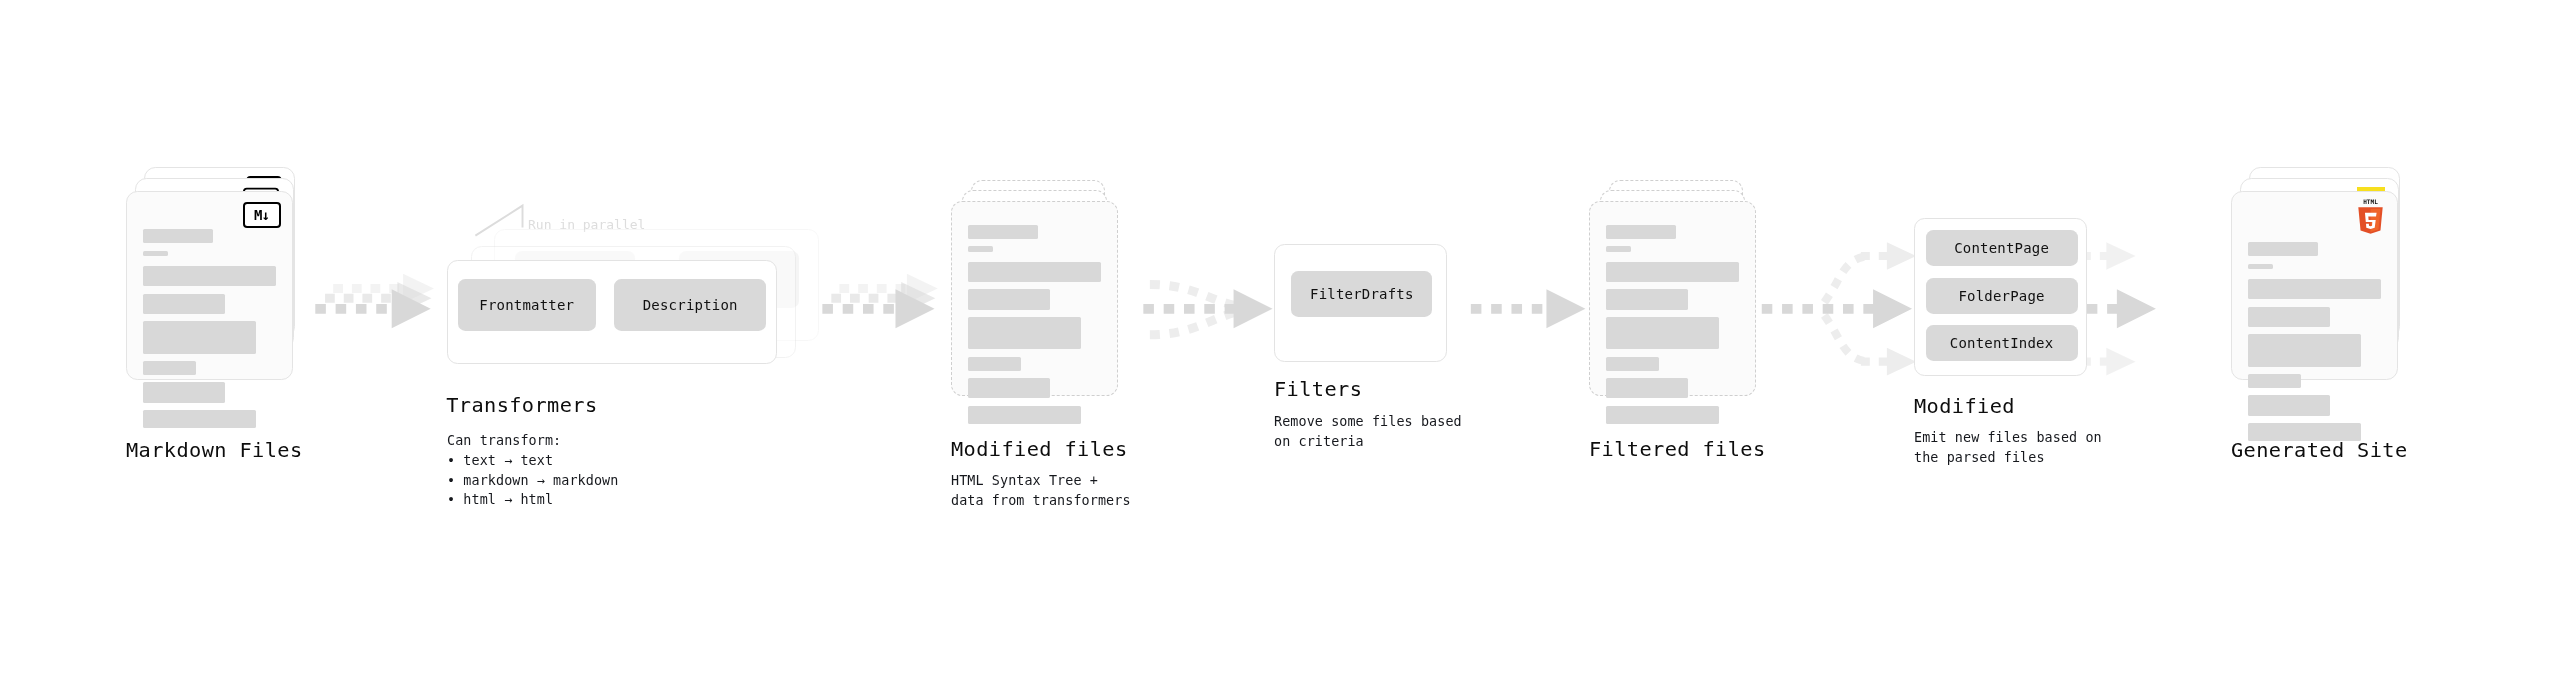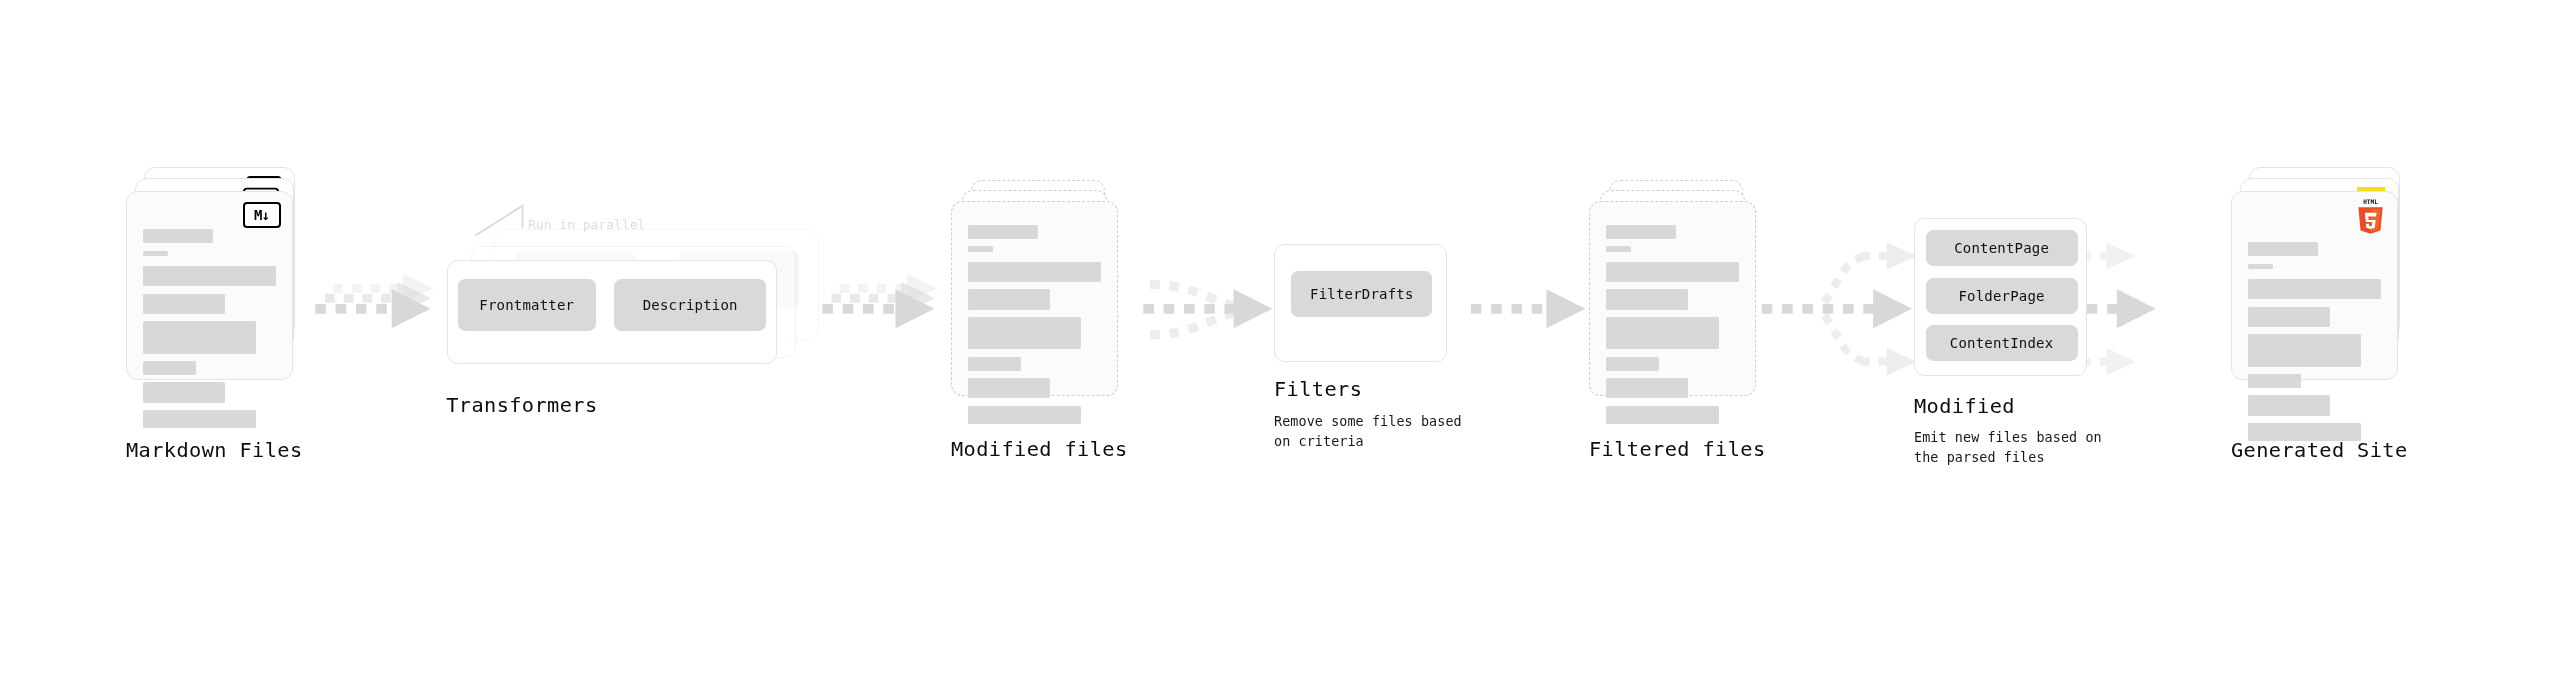--- a/index.html
+++ b/index.html
@@ -302,40 +302,46 @@
         <div class="pill" style="position:absolute; right:19.5px; top:21px; width:120px; height:57px;"></div>
       </div>
 
       <div class="pbox" style="left:0px; top:47px; width:330px; height:104px;">
         <div class="pill" style="position:absolute; left:9.8px; top:18px; width:138px; height:52px;">Frontmatter</div>
         <div class="pill" style="position:absolute; right:9.8px; top:18px; width:152px; height:52px;">Description</div>
       </div>
     </div>
 
     <div class="node-title" style="position:absolute; left:-0.8px; top:180px;">Transformers</div>
+    <div class="node-sub" style="position:absolute; left:0px; top:218px; width:268px;">Can transform:
+ • text → text
+ • markdown → markdown
+ • html → html</div>
   </div>
 
   <div class="node" style="left:951px; top:180px;">
     <div class="stack" style="width:179px; height:219px;">
       <div class="card dashed" style="left:20.3px; top:0px; width:134px; height:146px; background:#ffffff;"></div>
       <div class="card dashed" style="left:10.6px; top:9.8px; width:145px; height:146px; background:#ffffff;"></div>
       <div class="card dashed" style="left:0px; top:21px; width:167px; height:195px;">
         <div class="bars" style="top:23px;">
           <div class="bar" style="width:53%; height:14px;"></div>
           <div class="bar" style="width:19%; height:5.7px; margin-bottom:9.8px;"></div>
           <div class="bar" style="width:100%; height:20.3px;"></div>
           <div class="bar" style="width:62%; height:20.3px;"></div>
           <div class="bar" style="width:85%; height:32.5px;"></div>
           <div class="bar" style="width:40%; height:14px;"></div>
           <div class="bar" style="width:62%; height:20.3px;"></div>
           <div class="bar" style="width:85%; height:18px;"></div>
         </div>
       </div>
     </div>
     <div class="node-title" style="position:absolute; left:0px; top:257px;">Modified files</div>
+    <div class="node-sub" style="position:absolute; left:0px; top:291px; width:260px;">HTML Syntax Tree +
+data from transformers</div>
   </div>
 
   <div class="node" style="left:1274px; top:244px;">
     <div class="pbox" style="left:0px; top:0px; width:173px; height:118px;">
       <div class="pill" style="position:absolute; left:16.3px; top:26px; width:141px; height:46px;">FilterDrafts</div>
     </div>
     <div class="node-title" style="position:absolute; left:0px; top:133px;">Filters</div>
     <div class="node-sub" style="position:absolute; left:0px; top:168px; width:252px;">Remove some files based
 on criteria</div>
   </div>

